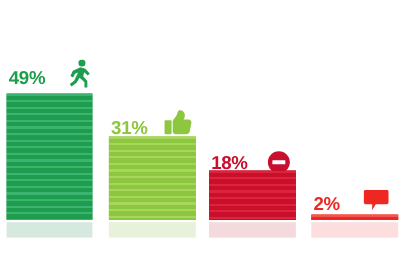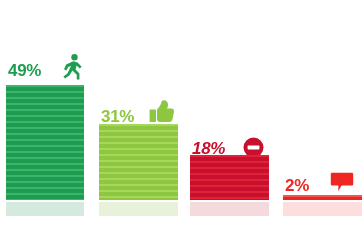--- a/index.html
+++ b/index.html
@@ -76,21 +76,21 @@
         <path d="M14.5 1.2 C16.8 1.0 18.6 2.6 19.0 5.0 C19.3 6.9 18.6 8.4 17.9 9.6 L22.3 9.6 C24.0 9.6 25.2 10.9 25.0 12.5 L23.6 20.0 C23.3 21.8 21.9 23.0 20.1 23.0 L10.8 23.0 C9.2 23.0 8.0 21.8 8.0 20.3 L8.0 11.6 C8.0 10.6 8.5 9.8 9.3 9.0 C10.8 7.4 11.9 5.6 12.3 3.6 C12.6 2.2 13.3 1.3 14.5 1.2 Z" fill="#8dc63f"></path>
         <path d="M1.6 10.4 L5.9 10.4 C6.5 10.4 7.0 10.9 7.0 11.5 L7.0 21.9 C7.0 22.5 6.5 23.0 5.9 23.0 L1.6 23.0 C1.0 23.0 0.6 22.5 0.6 21.9 L0.6 11.5 C0.6 10.9 1.0 10.4 1.6 10.4 Z" fill="#8dc63f"></path>
       </svg>
     </div>
     <div class="bar-body" id="b1" style="left: 99px; width: 79px; height: 76px; top: 124px; background: rgb(141, 198, 63); pointer-events: auto;">
       <div class="stripes" style="background: repeating-linear-gradient(rgb(168, 214, 92) 0px, rgb(168, 214, 92) 2px, rgb(141, 198, 63) 2px, rgb(141, 198, 63) 6px);"></div>
     </div>
     <div class="bar-base" id="s1" style="left: 99px; width: 79px; height: 14px; top: 202px; background: rgb(232, 241, 217);"></div>
   </div>
 
-  <div class="bar-group" id="g2" style="left: 0px; top: 0px; width: 364px; height: 245px; bottom: auto; pointer-events: none; font-style: italic;">
+  <div class="bar-group" id="g2" style="left: 0px; top: 0px; width: 364px; height: 245px; bottom: auto; pointer-events: none;">
     <div class="bar-label" id="l2" style="left: 192px; top: 140px; color: rgb(200, 16, 46);">18%</div>
     <div class="bar-icon" id="i2" style="left: 243px; top: 137px; width: 21px; height: 21px;">
       <svg width="21" height="21" viewBox="0 0 21 21" xmlns="http://www.w3.org/2000/svg">
         <circle cx="10.5" cy="10.5" r="10" fill="#c8102e"></circle>
         <rect x="4.6" y="8.6" width="11.8" height="3.8" rx="0.6" fill="#ffffff"></rect>
       </svg>
     </div>
     <div class="bar-body" id="b2" style="left: 190px; width: 79px; height: 45px; top: 155px; background: rgb(200, 16, 46); pointer-events: auto;">
       <div class="stripes" style="background: repeating-linear-gradient(rgb(224, 36, 55) 0px, rgb(224, 36, 55) 2px, rgb(200, 16, 46) 2px, rgb(200, 16, 46) 6px);"></div>
     </div>

